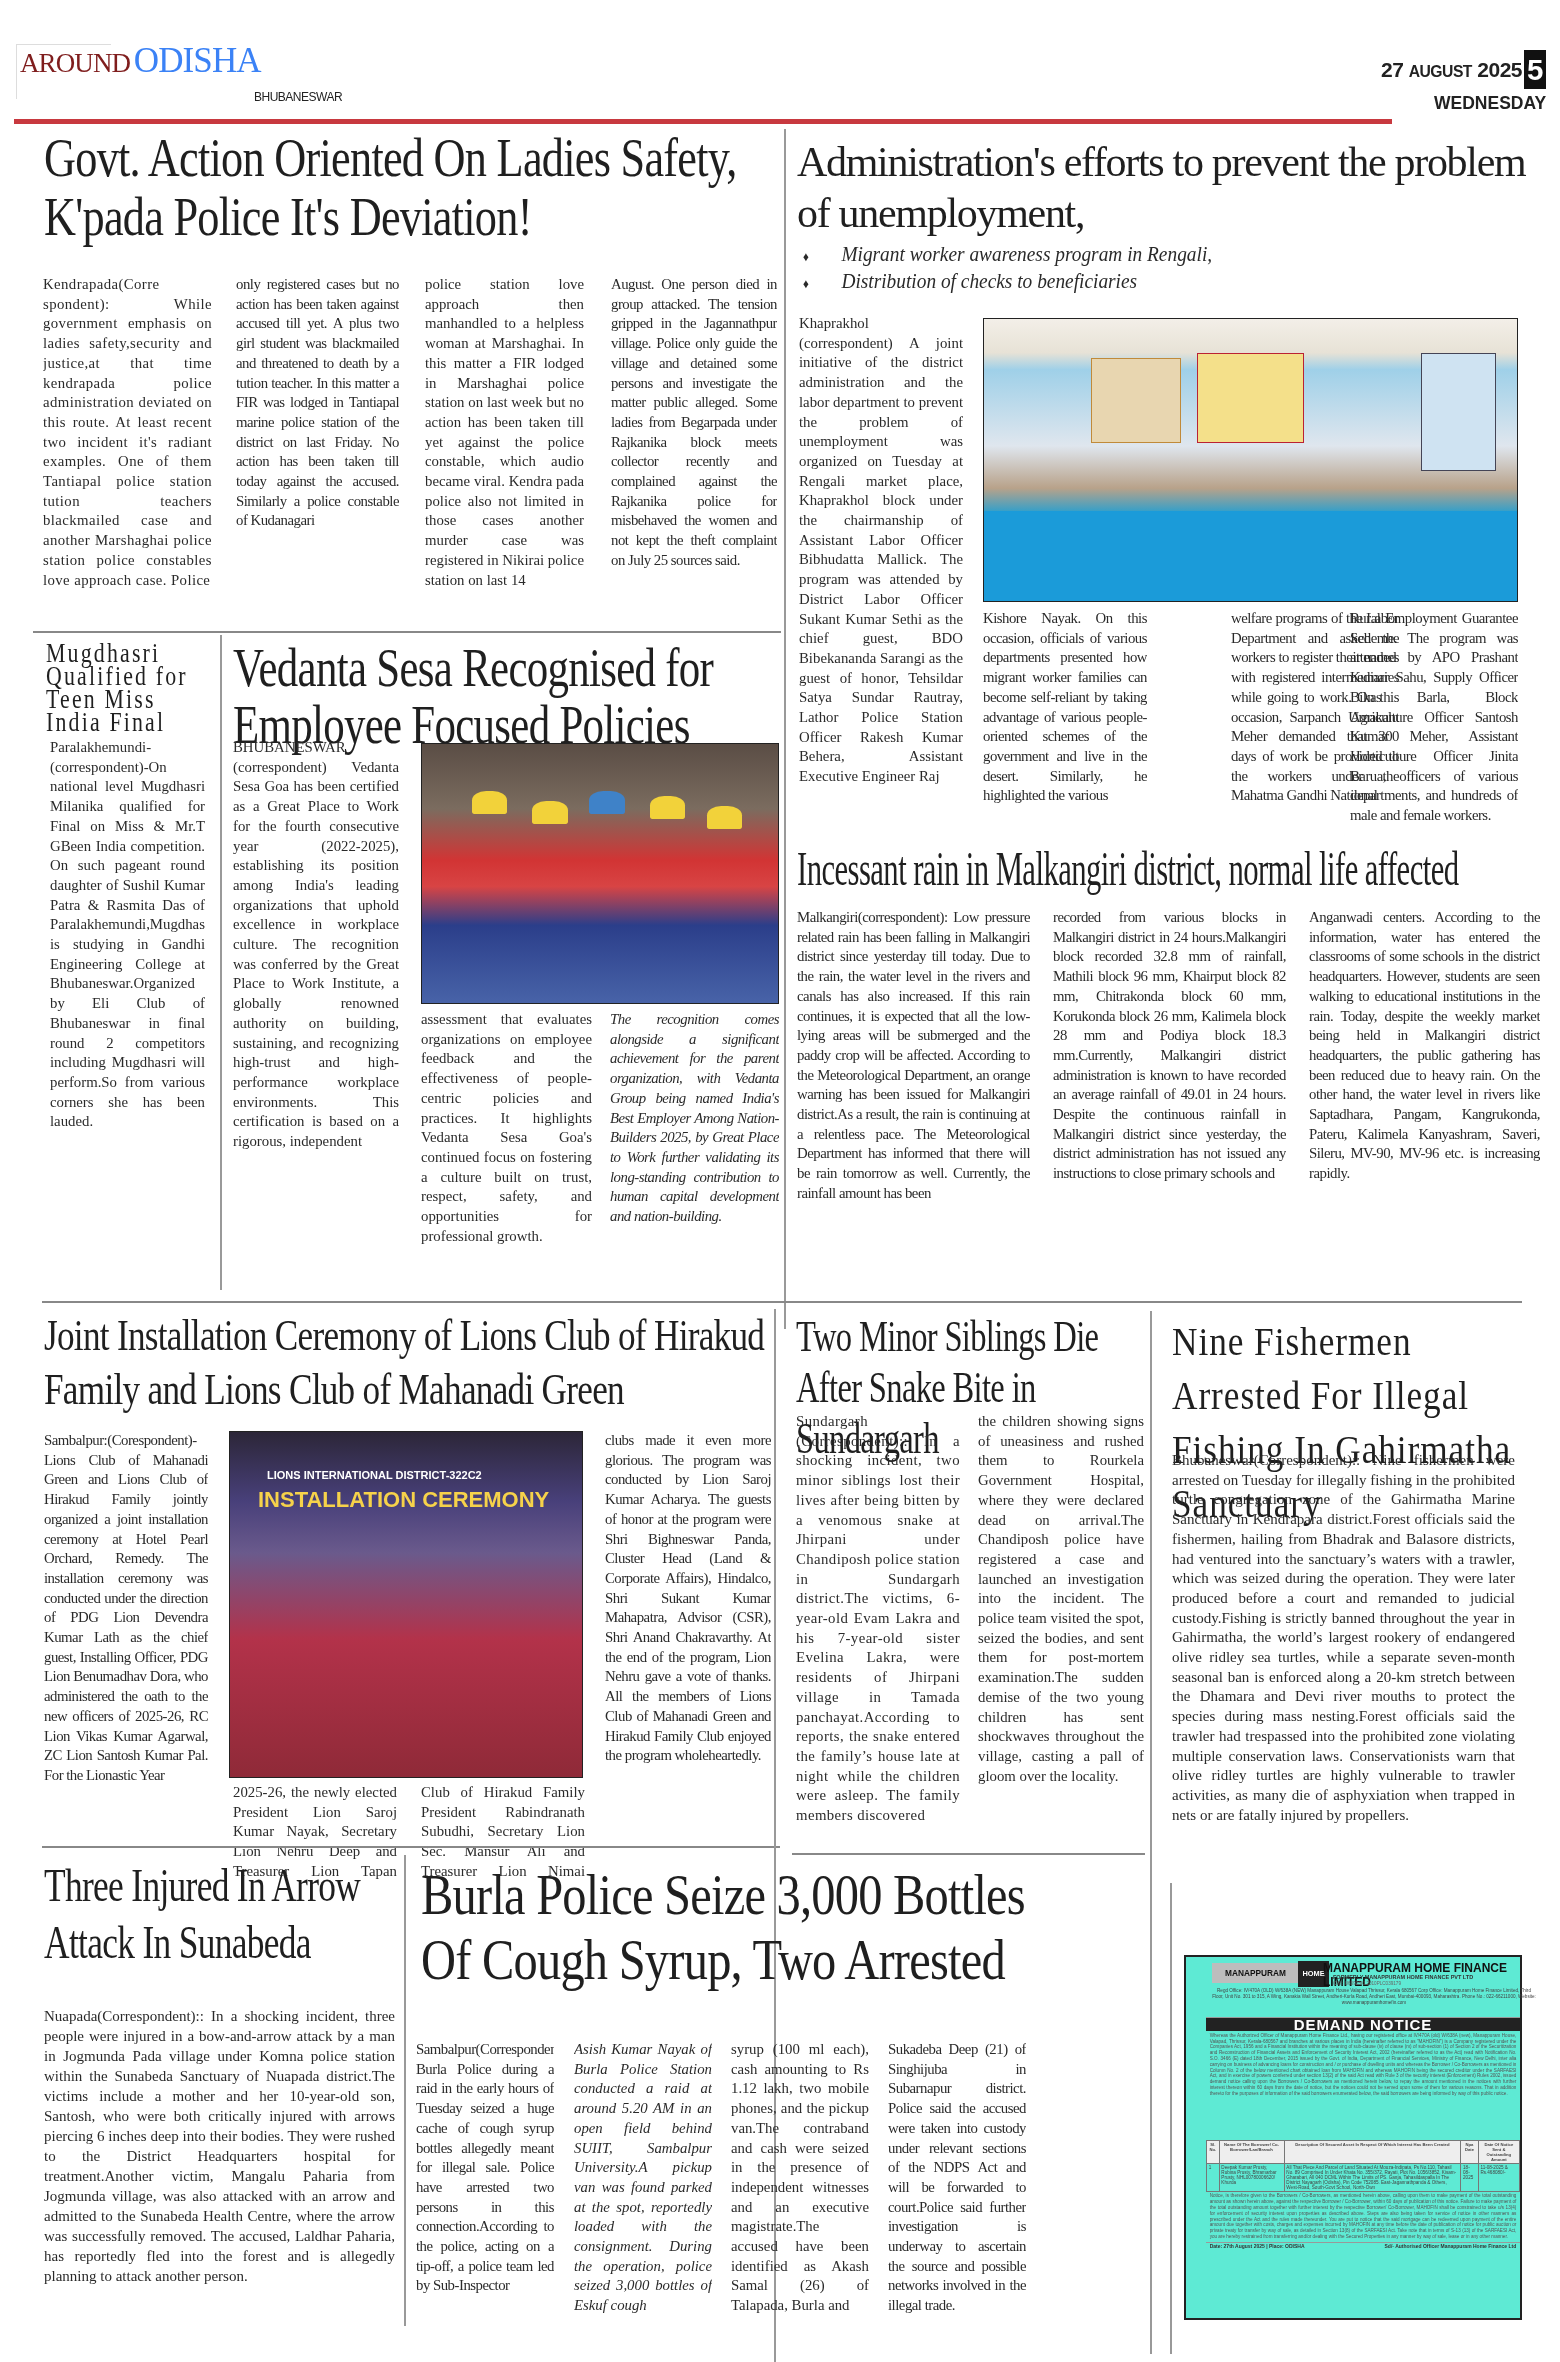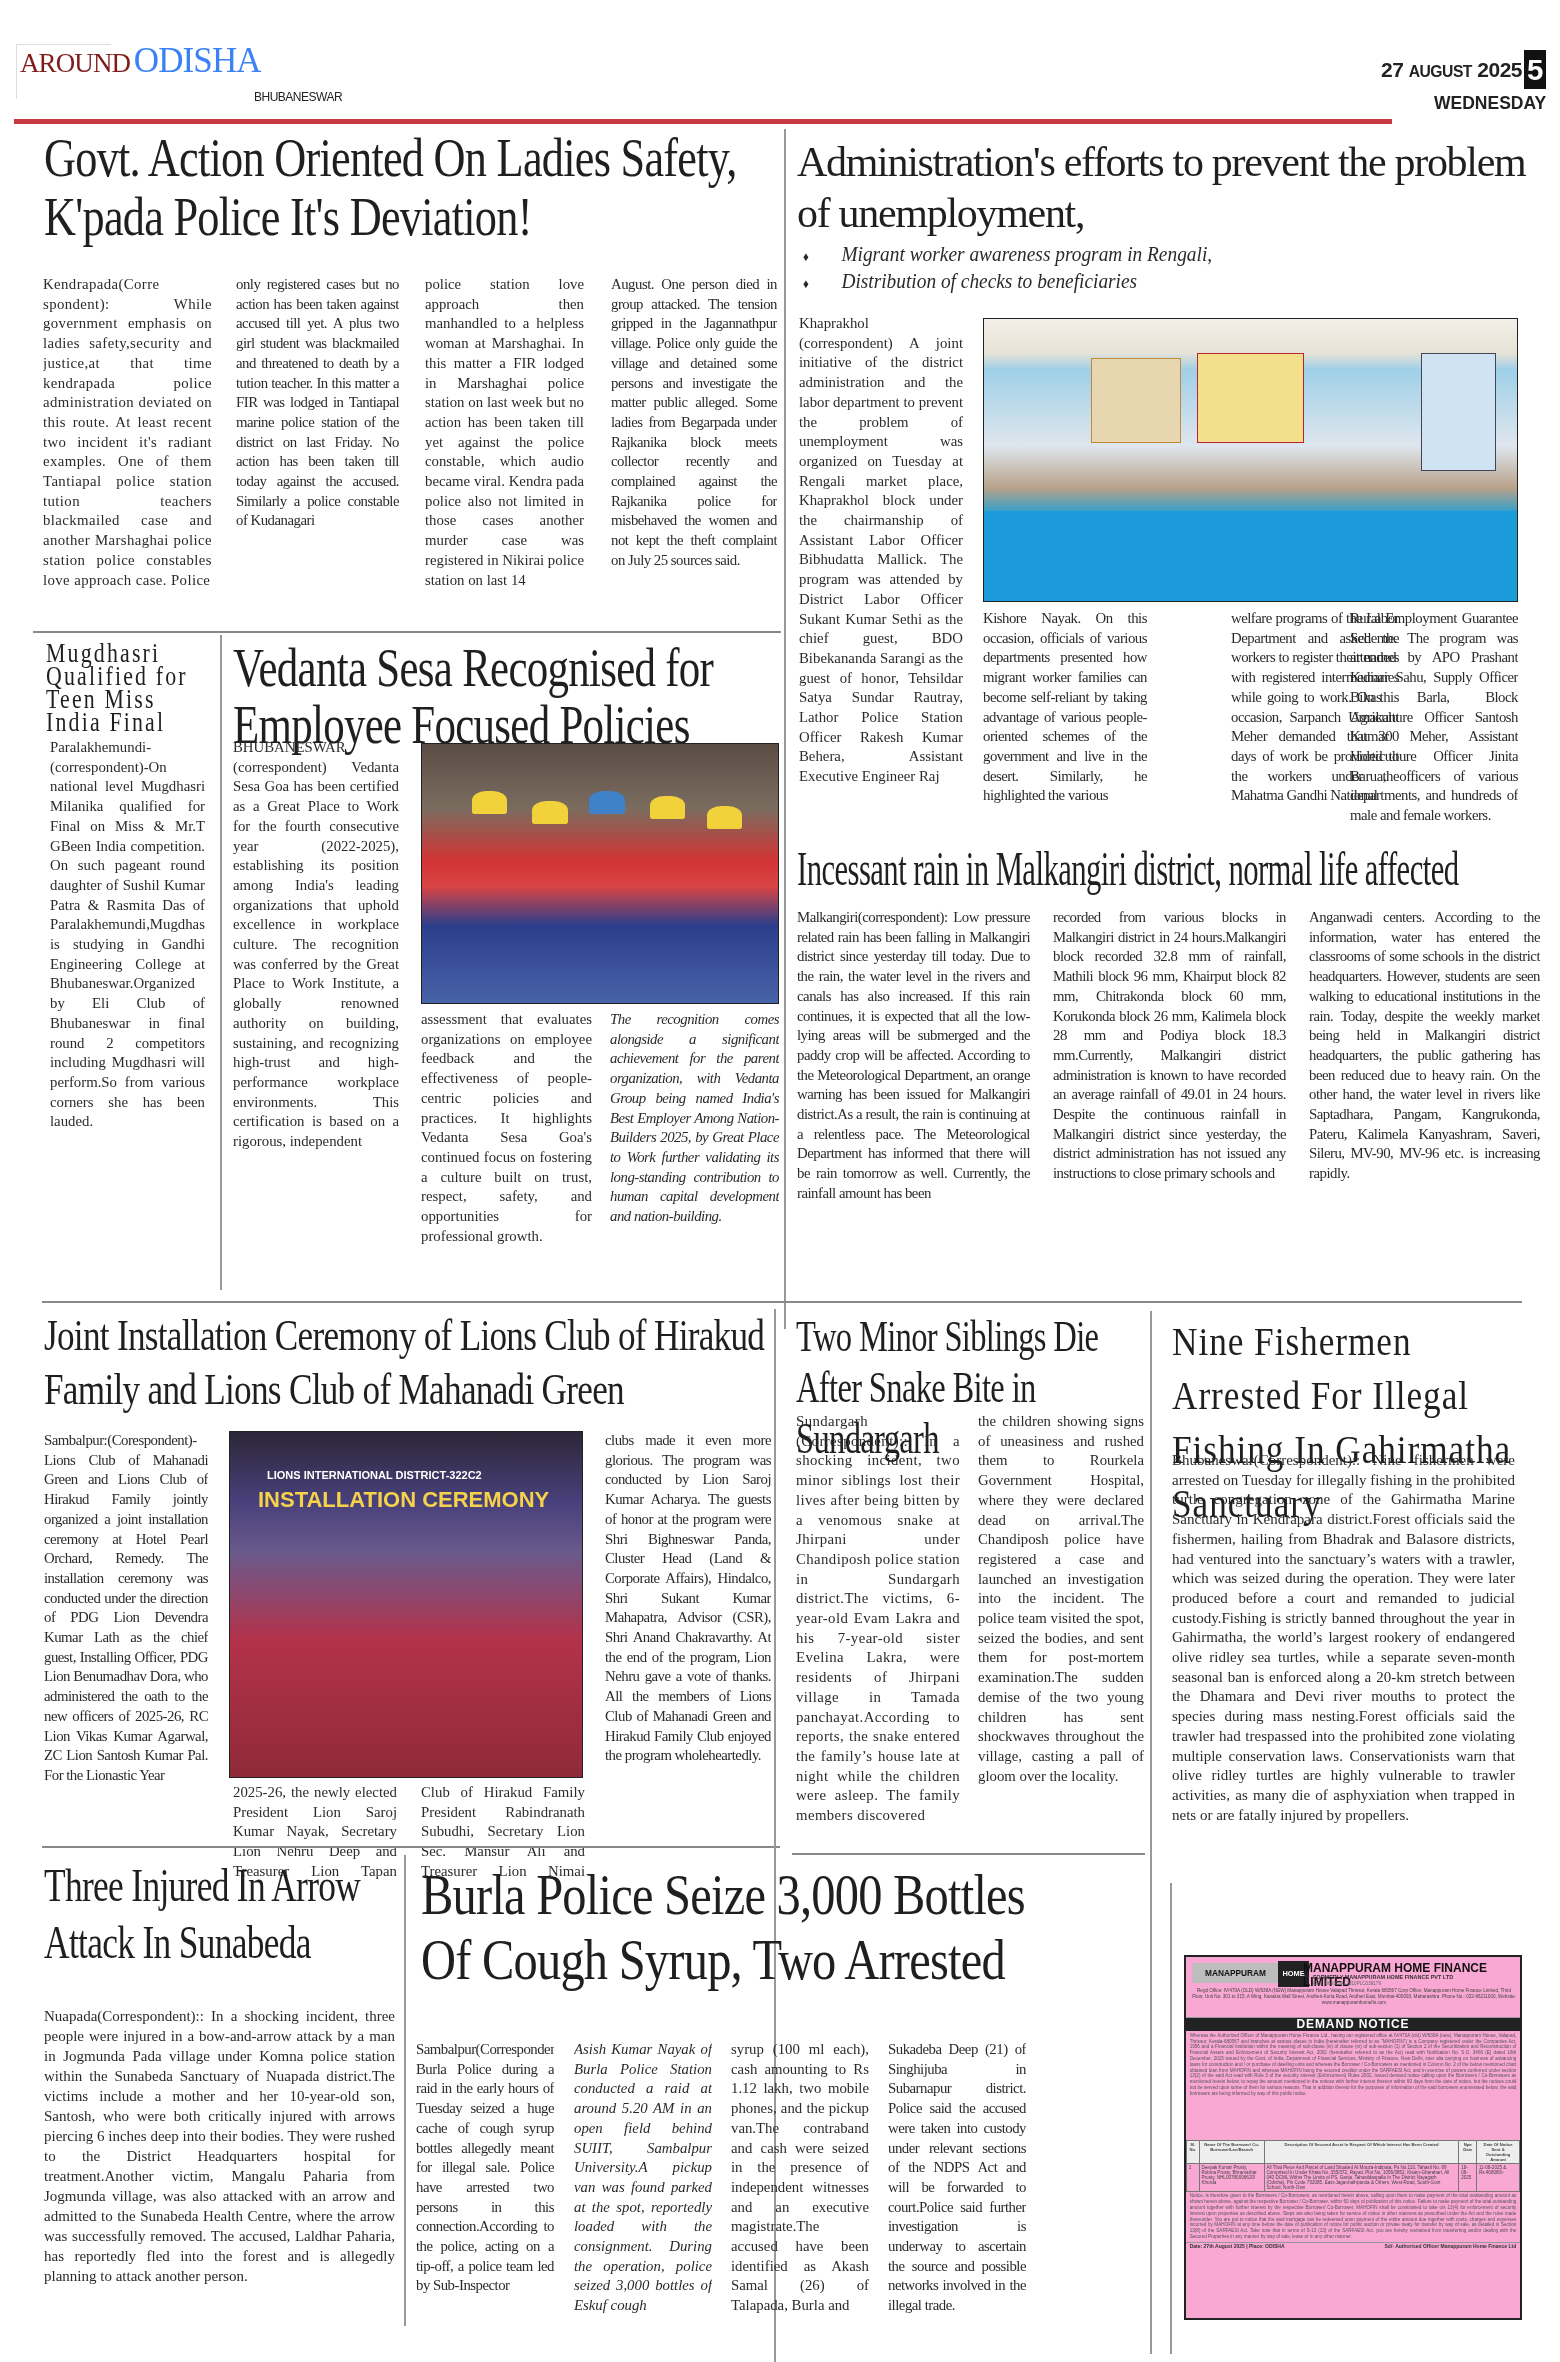--- a/index.html
+++ b/index.html
@@ -32,29 +32,29 @@
 
   
   .photo { border: 1.8px solid #222; overflow: hidden; }
   .ph-meeting { background: linear-gradient(180deg,#f3efe8 0%,#e7e2d6 12%,#9fd0e8 18%,#dfe6ee 45%,#b8a28a 60%,#1a9fd6 70%,#138ccc 100%); }
   .ph-vedanta { background: linear-gradient(180deg,#5a4d45 0%,#7b6c5f 25%,#d23434 45%,#d84444 55%,#2b3e8a 70%,#4863a8 100%); }
   .ph-lions { background: linear-gradient(180deg,#2c2638 0%,#48407a 20%,#6a5a8c 35%,#b3324a 60%,#8f2a38 100%); }
 
   .ph-label { position: absolute; font-family: "Liberation Sans", sans-serif; font-weight: bold; color: #fff; font-size: 12px; }
 
   
-  .ad { left: 1184px; top: 1955px; width: 338px; height: 365px; border: 2.8px solid #222; background: #f9a8d4; font-family: "Liberation Sans", sans-serif; color: #333; }
+  .ad { left: 1184px; top: 1955px; width: 338px; height: 365px; border: 2.8px solid #222; background: #5eead4; font-family: "Liberation Sans", sans-serif; color: #333; padding-left: 20px; }
   .ad-head { height: 61px; border-bottom: 0.9px solid #999; position: relative; }
   .ad-brand { position: absolute; left: 5.5px; top: 5.5px; width: 88px; height: 20px; background: #bdbdbd; font-size: 8.3px; font-weight: bold; color: #111; line-height: 20px; text-align: center; }
   .ad-home { position: absolute; left: 92px; top: 3.7px; width: 31px; height: 26px; background: #222; color: #fff; font-size: 7.4px; font-weight: bold; text-align: center; line-height: 26px; }
   .ad-title { position: absolute; left: 117px; top: 3.7px; font-size: 12px; font-weight: bold; color: #111; }
   .ad-sub { position: absolute; left: 127px; top: 16.6px; font-size: 5.5px; font-weight: bold; color: #333; }
   .ad-cin { position: absolute; left: 127px; top: 24px; font-size: 4.6px; color: #666; }
   .ad-addr { position: absolute; left: 5.5px; top: 31px; width: 325px; font-size: 4.6px; line-height: 6px; text-align: center; color: #444; }
-  .ad-bar { height: 13px; background: #222; color: #fff; font-size: 12px; font-weight: bold; text-align: center; line-height: 13px; letter-spacing: 0.9px; }
+  .ad-bar { height: 13px; background: #222; color: #fff; font-size: 15px; font-weight: bold; text-align: center; line-height: 13px; letter-spacing: 0.9px; }
   .ad-text { padding: 1.8px 3.7px; font-size: 4.6px; line-height: 5.8px; text-align: justify; color: #555; height: 109px; overflow: hidden; }
   .ad-table { width: 100%; border-collapse: collapse; font-size: 4.6px; color: #444; }
   .ad-table th, .ad-table td { border: 0.9px solid #777; padding: 0.9px 1.8px; vertical-align: top; }
   .ad-table th { background: #eee; font-size: 4.2px; }
   .ad-foot { padding: 1.8px 3.7px; font-size: 4.6px; line-height: 5.8px; text-align: justify; color: #555; }
   .ad-sign { display: flex; justify-content: space-between; padding: 0 3.7px; font-size: 5px; font-weight: bold; color: #333; border-top: 0.9px solid #999; }
 </style>
 </head>
 <body>
 

